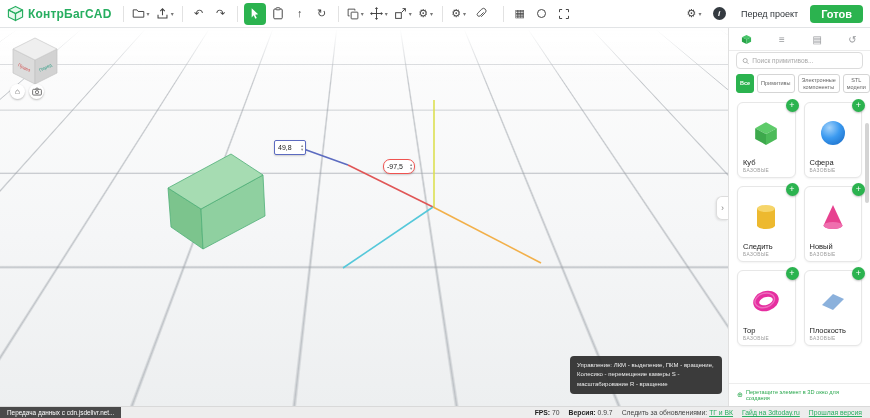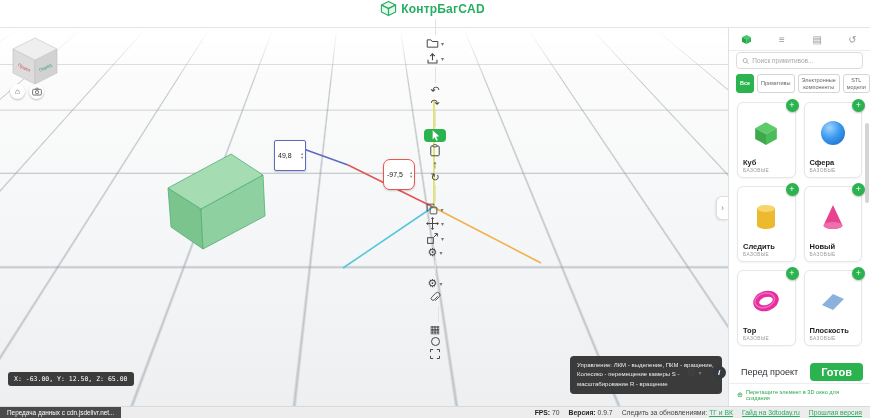--- a/index.html
+++ b/index.html
@@ -7,21 +7,21 @@
   body {
     position:relative; background:#fff;
     font-family:"Liberation Sans", sans-serif;
     --accent:#2bb34f; --logo:#27ae60;
   }
   button { border:0; background:none; font-family:inherit; cursor:default; }
 
   
   .toolbar { position:absolute; top:0; left:0; right:0; height:28px; background:#fff;
     border-bottom:1px solid #e2e4e6; display:flex; align-items:center; gap:2px;
-    padding:0 7px; z-index:40;flex-direction:column; }
+    padding:0 7px; z-index:40; }
   .logo { display:flex; align-items:center; gap:4px; margin-right:5px; }
   .logo-text { color:var(--logo); font-weight:bold; font-size:12px; letter-spacing:.2px; }
   .tb-sep { width:1px; height:16px; background:#e2e2e2; margin:0 4px; flex:0 0 auto; }
   .tb-btn { height:20px; min-width:20px; padding:0 2px; display:flex; align-items:center;
     justify-content:center; border-radius:3px; color:#444; }
   .tb-btn .gi { font-size:11px; line-height:1; color:#444; }
   .tb-btn.active { background:var(--accent); width:22px; height:22px; border-radius:4px; }
   .caret { font-size:6px; color:#777; margin-left:2px; }
   .ring-icon { width:9px; height:9px; border:1.5px solid #444; border-radius:50%; }
   .tb-right { margin-left:auto; display:flex; align-items:center; gap:5px; }
@@ -44,21 +44,21 @@
     background:linear-gradient(#ffffff, rgba(255,255,255,0)); }
   .scene-svg { position:absolute; left:0; top:0; }
 
   .navcube { position:absolute; left:8px; top:5px; }
   .vp-round-btn { position:absolute; width:15px; height:15px; border-radius:50%; background:#fff;
     box-shadow:0 1px 2px rgba(0,0,0,.25); display:flex; align-items:center; justify-content:center;
     font-size:8px; color:#555; }
   .home-btn { left:10px; top:56px; }
   .cam-btn { left:29px; top:56px; }
 
-  .gz-input { position:absolute; display:flex; align-items:center; height:31px; background:#fff;
+  .gz-input { position:absolute; display:flex; align-items:center; height:15px; background:#fff;
     border:1px solid; border-radius:2px; box-shadow:0 1px 2px rgba(0,0,0,.18); }
   .gz-input input { width:25px; border:0; outline:0; font-size:7px; font-family:inherit;
     padding:0 0 0 3px; color:#222; background:transparent; }
   .spin { display:flex; flex-direction:column; font-size:4.5px; line-height:3.6px; color:#888;
     padding:0 2px 0 1px; }
 
   .coords-chip { position:absolute; left:8px; bottom:20px; background:rgba(40,40,40,.9);
     color:#fff; font-family:"DejaVu Sans Mono", monospace; font-size:6.5px; padding:3px 6px;
     border-radius:3px; white-space:nowrap; }
   .vp-tooltip { position:absolute; right:6px; bottom:12px; width:152px;
@@ -87,21 +87,21 @@
   .chip { font-size:5.5px; line-height:1.2; border:1px solid #d5d5d5; color:#666;
     border-radius:3px; padding:2px 3px; background:#fff; display:flex; align-items:center;
     text-align:center; }
   .chip.active { background:var(--accent); border-color:var(--accent); color:#fff; font-weight:bold; }
   .sb-cards { flex:1 1 auto; overflow:hidden; padding:3px 8px 2px; display:grid;
     grid-template-columns:1fr 1fr; gap:8px 8px; align-content:start; }
   .card { position:relative; border:1px solid #e7e7e7; border-radius:6px; background:#fff;
     box-shadow:0 1px 2px rgba(0,0,0,.05); padding:5px 5px 4px; height:76px; display:flex;
     flex-direction:column; }
   .card-shape { flex:1; display:flex; align-items:center; justify-content:center; }
-  .card-name { font-size:7.5px; font-weight:bold; color:#222; }
+  .card-name { font-size:7.5px; font-weight:normal; color:#222; }
   .card-cat { font-size:4.8px; color:#9a9a9a; letter-spacing:.4px; margin-top:1px; }
   .badge { position:absolute; top:-4px; right:-4px; width:13px; height:13px; border-radius:50%;
     background:var(--accent); color:#fff; font-size:9px; line-height:12px; text-align:center;
     box-shadow:0 1px 2px rgba(0,0,0,.25); }
   .shape-sphere { width:24px; height:24px; border-radius:50%;
     background:radial-gradient(circle at 35% 28%, #a3d2fa 0%, #3b9af0 45%, #1565c0 100%); }
   .sb-hint { border-top:1px solid #ededed; padding:5px 8px; font-size:5.6px; color:#2aa84e;
     display:flex; gap:3px; align-items:center; flex:0 0 auto; }
   .sb-hint .gi { font-size:7px; }
   .sb-thumb { position:absolute; right:1px; top:95px; width:4px; height:80px; border-radius:2px;
@@ -285,21 +285,20 @@
       </span>
   </div>
   <div class="gz-input" style="left:383px; top:131px; border-color:#ef5350;border-radius:7px;">
     <input value="-97,5" style="">
     <span class="spin">
         <span>▴</span>
         <span>▾</span>
       </span>
   </div>
 
-  <div class="coords-chip">X: -63.00, Y: 12.50, Z: 65.00</div>
   <div class="vp-tooltip">Управление: ЛКМ - выделение, ПКМ - вращение, Колесико - перемещение камеры S - масштабирование R - вращение</div>
 
   <button class="collapse-btn">
     <span>›</span>
   </button>
 </div>
 
 <div class="sidebar">
   <div class="sb-tabs">
     <div class="sb-tab">

